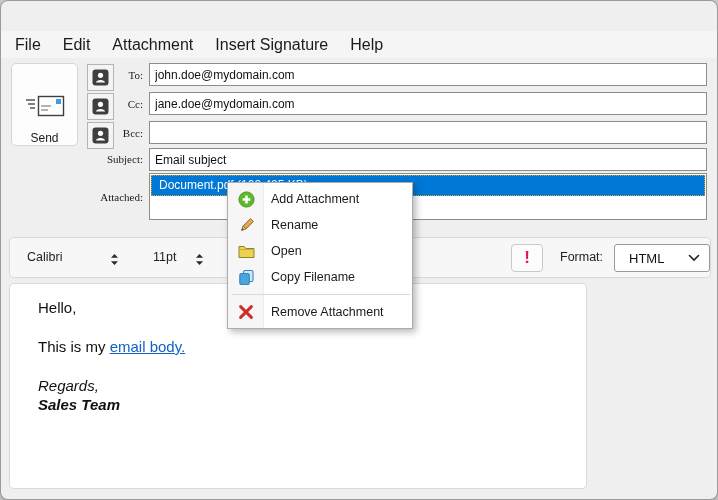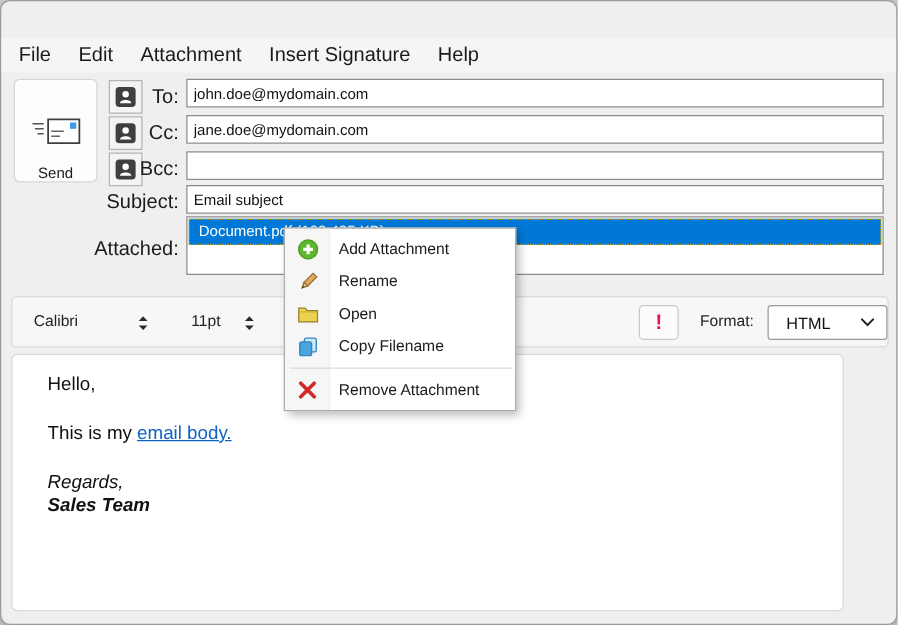--- a/index.html
+++ b/index.html
@@ -14,40 +14,40 @@
   .win-btn{width:45px;height:30px;display:flex;align-items:center;justify-content:center;}
   
   .menubar{position:absolute;left:0;top:30px;width:100%;height:27px;background:#f5f5f5;display:flex;align-items:center;padding-left:3px;}
   .menu-item{padding:0 11px;font-size:16px;color:#1a1a1a;line-height:27px;}
   
   .send-btn{position:absolute;left:10px;top:62px;width:67px;height:83px;background:#fdfdfd;border:1px solid #d6d6d6;
             border-radius:5px;display:flex;flex-direction:column;align-items:center;justify-content:flex-end;gap:7px;}
   .send-label{font-size:12px;color:#1a1a1a;}
   .contact-btn{position:absolute;left:86px;width:27px;height:27px;background:#f4f4f4;border:1px solid #b4b4b4;
                display:flex;align-items:center;justify-content:center;}
-  .fld-label{position:absolute;left:60px;width:82px;text-align:right;font-size:16px;color:#1a1a1a;}
+  .fld-label{position:absolute;left:60px;width:82px;text-align:right;font-size:11px;color:#1a1a1a;font-family:Liberation Serif, serif;}
   .txt{position:absolute;left:148px;width:558px;height:23px;border:1px solid #8c8c8c;background:#fff;
        font-family:"Liberation Sans","DejaVu Sans",sans-serif;font-size:12px;color:#111;padding:0 5px;outline:none;}
   .attach-list{position:absolute;left:148px;top:172px;width:558px;height:47px;border:1px solid #8c8c8c;background:#fff;}
   .attach-row-selected{position:absolute;left:1px;top:1px;right:1px;height:21px;background:#0078d7;
        border:1px dotted #d6a100;color:#fff;font-size:12px;line-height:19px;padding-left:7px;white-space:nowrap;overflow:hidden;}
   
   .toolbar{position:absolute;left:8px;top:236px;width:702px;height:41px;background:#f7f7f7;border:1px solid #d9d9d9;border-radius:4px;}
   .tb-text{position:absolute;top:0;height:39px;line-height:39px;font-size:12.5px;color:#222;}
   .spinner{position:absolute;top:14px;}
   .priority-btn{position:absolute;left:501px;top:6px;width:32px;height:28px;background:#fcfcfc;border:1px solid #c9c9c9;
                 border-radius:4px;display:flex;align-items:center;justify-content:center;
                 font-size:17px;font-weight:800;}
   .format-label{position:absolute;left:550px;top:0;height:39px;line-height:39px;font-size:12.5px;color:#222;}
   .format-select{position:absolute;left:604px;top:6px;width:96px;height:28px;background:#fff;border:1px solid #9a9a9a;
                  border-radius:3px;display:flex;align-items:center;}
   .format-value{font-size:13px;font-weight:400;color:#111;margin-left:14px;flex:1;}
   .format-chevron{margin-right:9px;display:flex;}
   
-  .body-panel{position:absolute;left:8px;top:282px;width:666px;height:206px;background:#fff;border:1px solid #d9d9d9;
+  .body-panel{position:absolute;left:8px;top:282px;width:578px;height:206px;background:#fff;border:1px solid #d9d9d9;
               border-radius:5px;padding:14px 28px;font-size:15px;color:#111;}
   .body-panel p{margin:0;line-height:19px;}
   .sp{height:20px;}
   .body-link{color:#0f63c5;text-decoration:underline;}
   .regards{font-style:italic;}
   .signature{font-style:italic;font-weight:bold;}
   
   .ctx-menu{position:absolute;left:226px;top:181px;width:186px;background:#fff;border:1px solid #ababab;
             box-shadow:3px 3px 7px rgba(0,0,0,.28);padding:3px 0;z-index:50;}
   .ctx-gutter{position:absolute;left:0;top:0;bottom:0;width:36px;background:#f6f6f6;border-right:1px solid #ededed;}

